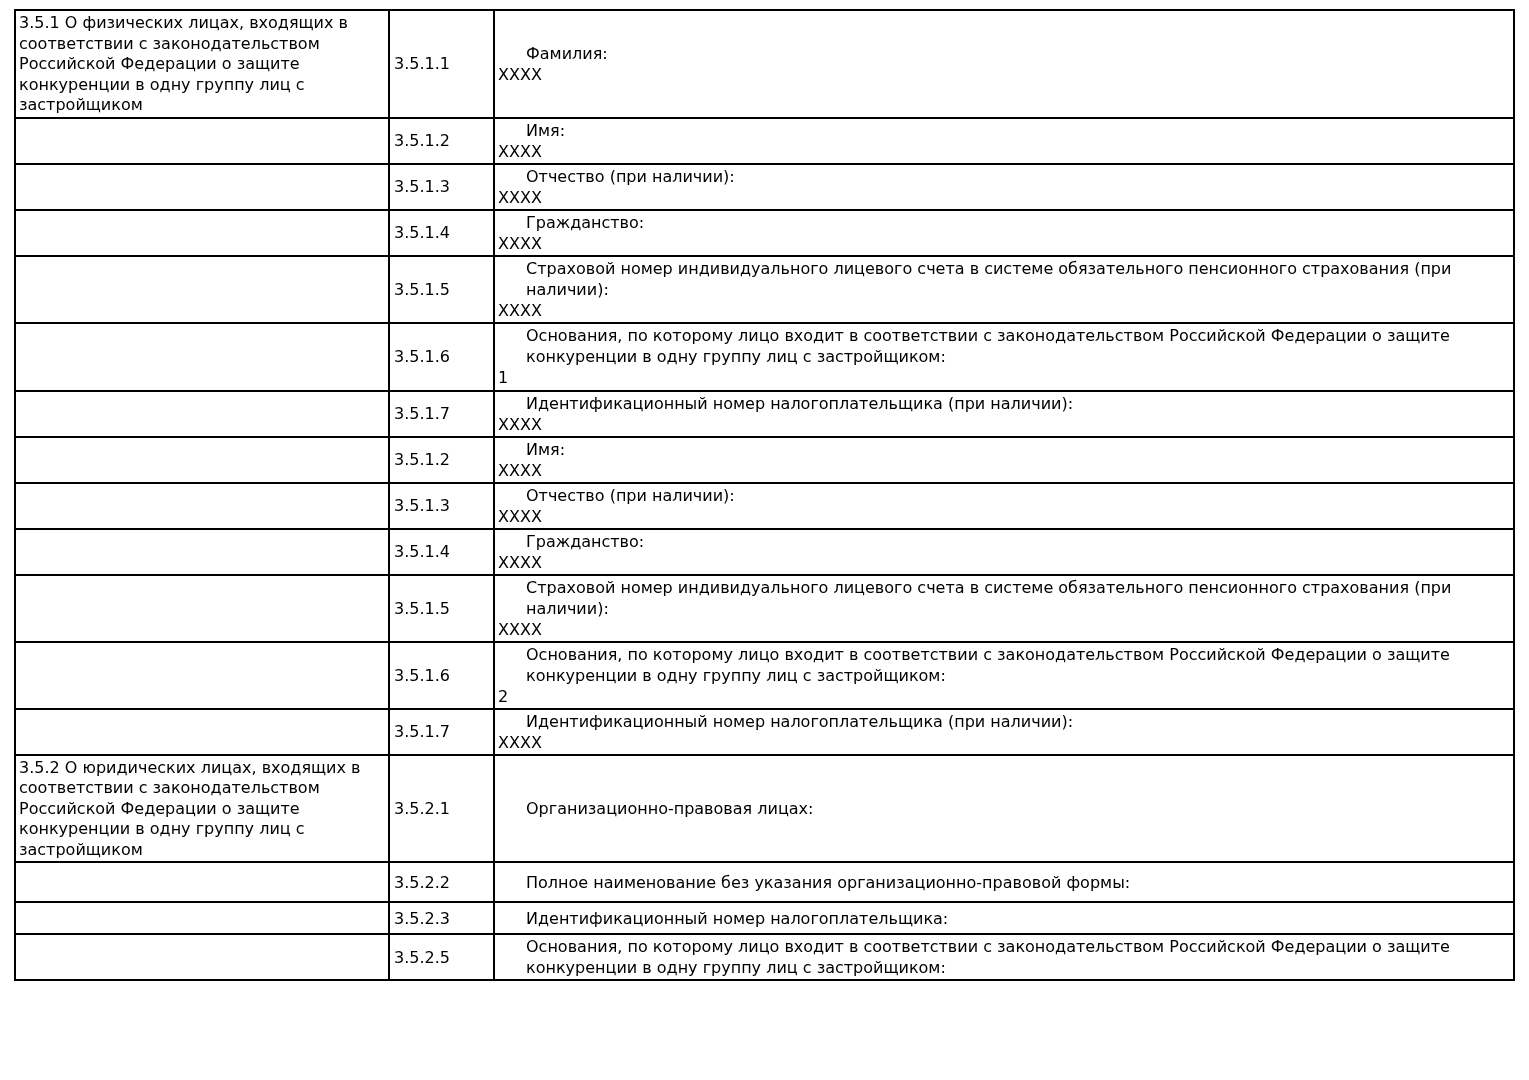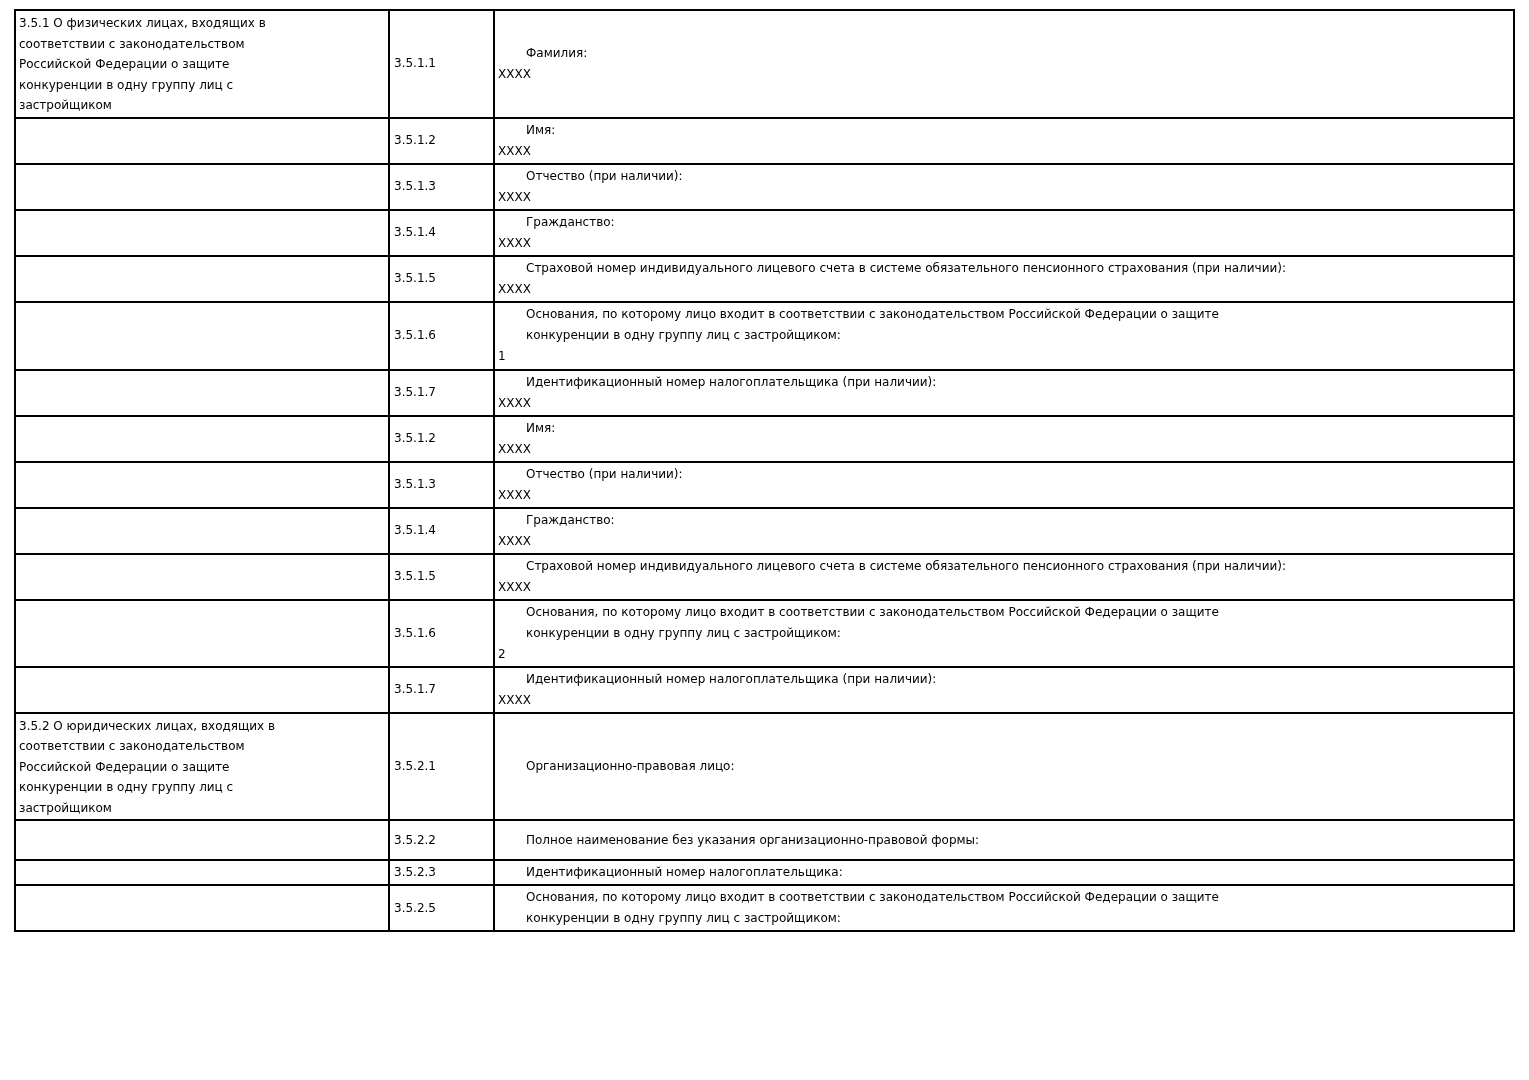--- a/index.html
+++ b/index.html
@@ -16,21 +16,21 @@
     left: 14px;
     top: 9px;
     width: 1499px;
     border-collapse: collapse;
     table-layout: fixed;
   }
   td {
     border: 2px solid #000000;
     padding: 1px 3px;
     vertical-align: middle;
-    font-size: 12px;
+    font-size: 16px;
     line-height: 21px;
     overflow: hidden;
     word-wrap: break-word;
   }
   td.section {
     vertical-align: top;
     white-space: pre-line;
     line-height: 20.5px;
     padding-top: 2px;
   }
@@ -169,31 +169,31 @@
     </tr>
 
     <tr style="height:107px">
       <td class="section">3.5.2 О юридических лицах, входящих в
 соответствии с законодательством
 Российской Федерации о защите
 конкуренции в одну группу лиц с
 застройщиком</td>
       <td class="num">3.5.2.1</td>
       <td class="field">
-        <div class="lbl">Организационно-правовая лицо:</div>
+        <div class="lbl">Организационно-правовая лицах:</div>
       </td>
     </tr>
     <tr style="height:40px">
       <td></td>
       <td class="num">3.5.2.2</td>
       <td class="field">
         <div class="lbl">Полное наименование без указания организационно-правовой формы:</div>
       </td>
     </tr>
-    <tr style="height:25px">
+    <tr style="height:32px">
       <td></td>
       <td class="num">3.5.2.3</td>
       <td class="field">
         <div class="lbl">Идентификационный номер налогоплательщика:</div>
       </td>
     </tr>
     <tr style="height:44px">
       <td></td>
       <td class="num">3.5.2.5</td>
       <td class="field">

